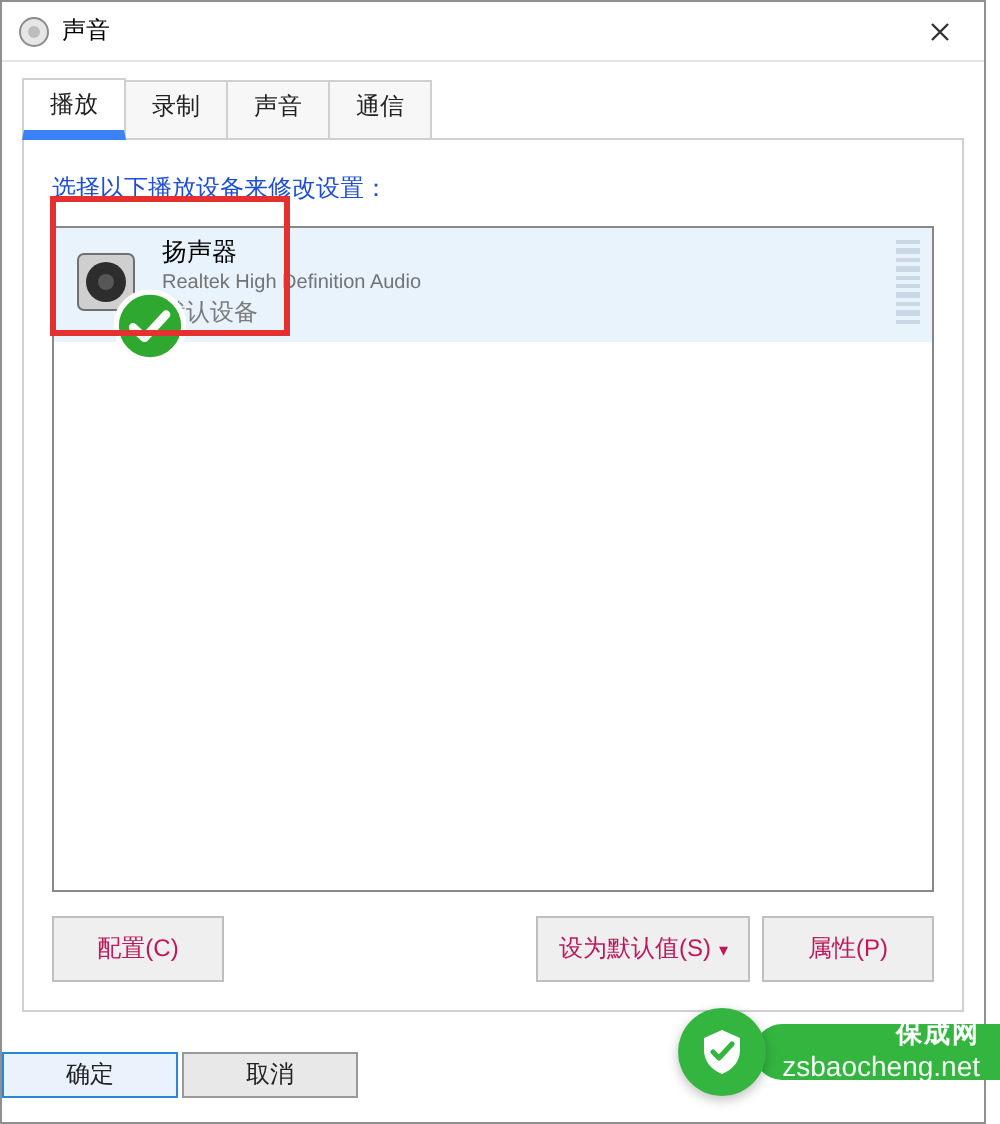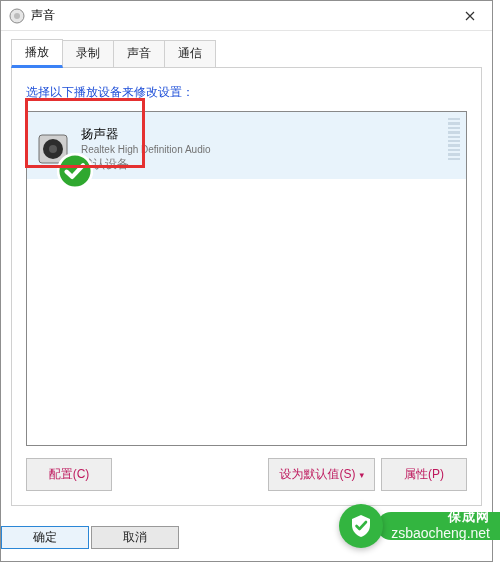--- a/index.html
+++ b/index.html
@@ -49,21 +49,21 @@
     background: #fff;
     font-size: 12px;
     color: #222;
     position: relative;
     margin-right: -1px;
     cursor: pointer;
   }
   .tab.active {
     background: #fff;
     z-index: 2;
-    border-bottom: 3px solid #3b82f6;
+    border-bottom: 5px solid #3b82f6;
     margin-bottom: -1px;
   }
   .tab:not(.active) {
     background: #f7f7f7;
     top: 1px;
   }
   .tabcontent {
     border: 1px solid #d0d0d0;
     flex: 1;
     padding: 16px 14px 14px 14px;
@@ -78,21 +78,21 @@
   .listbox {
     flex: 1;
     border: 1px solid #888;
     background: #fff;
     position: relative;
     overflow: hidden;
   }
   .device-row {
     display: flex;
     align-items: center;
-    padding: 14px 8px 6px 8px;
+    padding: 4px 8px 6px 8px;
     background: #e8f3fb;
     position: relative;
   }
   .device-icon {
     width: 36px; height: 36px;
     margin-right: 10px;
     position: relative;
   }
   .device-icon svg { width: 36px; height: 36px; }
   .check-badge {

